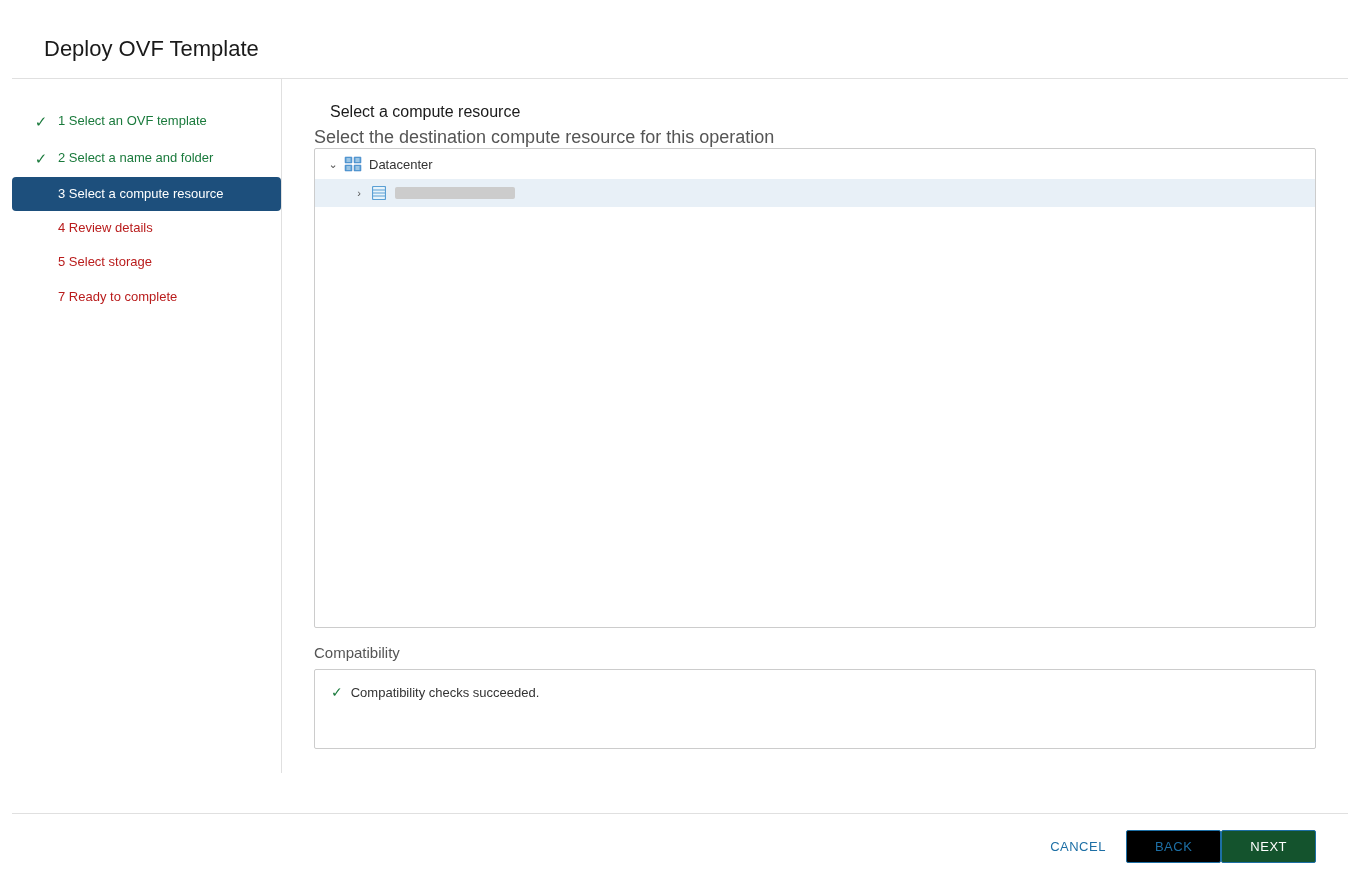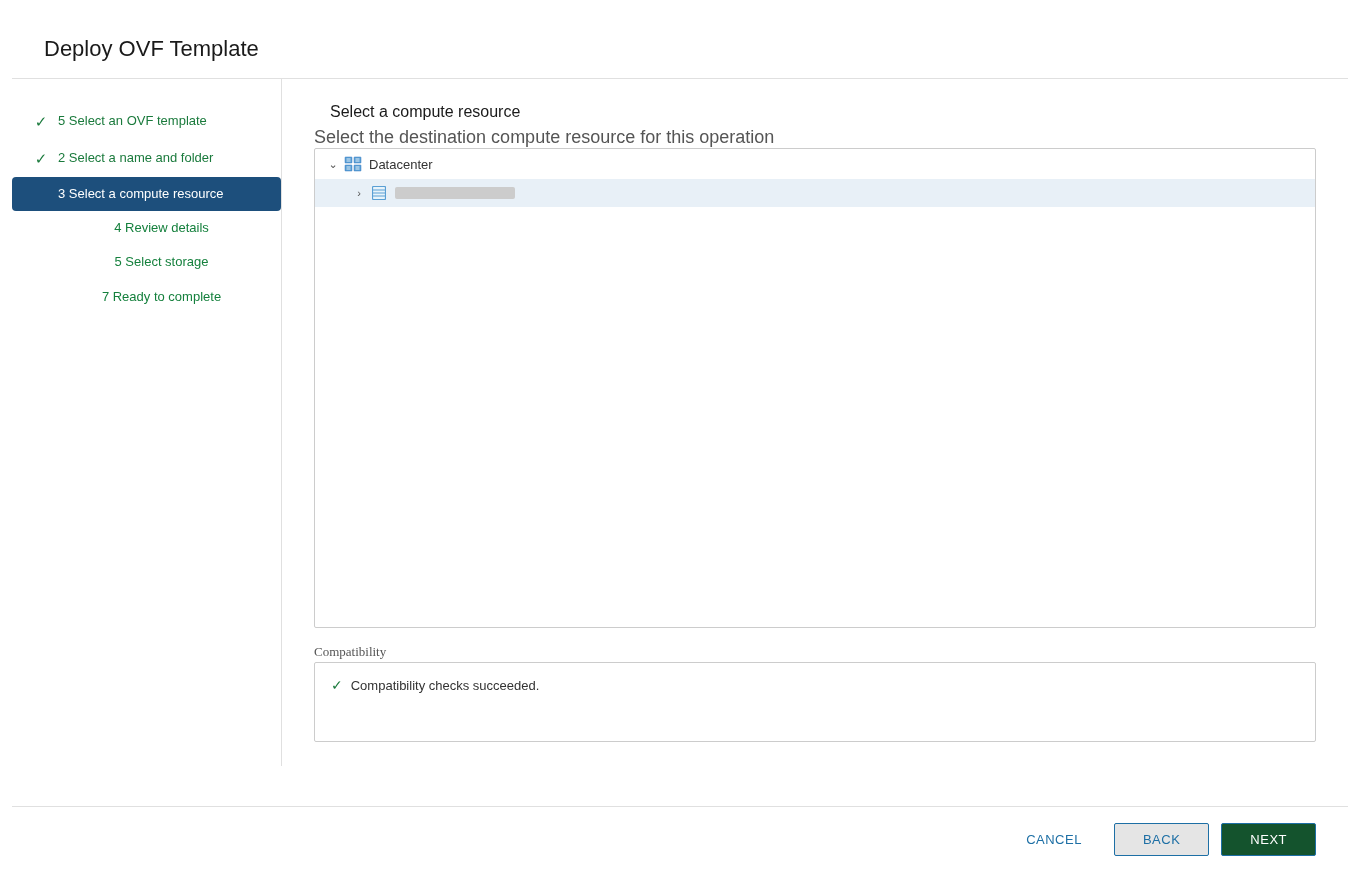--- a/index.html
+++ b/index.html
@@ -49,22 +49,21 @@
     }
     .sidebar-item.completed {
       color: #1a7a3c;
     }
     .sidebar-item.active {
       background: #1d4f7c;
       color: #fff;
       border-radius: 4px;
     }
     .sidebar-item.disabled {
-      color: #15803d;
-      justify-content: center;
+      color: #b91c1c;
     }
     .step-icon {
       width: 18px;
       min-width: 18px;
       margin-right: 8px;
       display: flex;
       align-items: center;
       justify-content: center;
       font-size: 14px;
     }
@@ -135,24 +134,23 @@
       background: #ccc;
       border-radius: 2px;
       color: transparent;
       display: inline-block;
       height: 12px;
       width: 120px;
       vertical-align: middle;
     }
     
     .compat-label {
-      font-size: 13px;
+      font-size: 15px;
       color: #555;
-      margin-bottom: 2px;
-      font-family: Liberation Serif, serif;
+      margin-bottom: 8px;
     }
     .compat-box {
       border: 1px solid #ccc;
       border-radius: 2px;
       padding: 14px 16px;
       min-height: 80px;
       background: #fff;
     }
     .compat-success {
       display: flex;
@@ -165,40 +163,39 @@
       margin-right: 8px;
       font-size: 14px;
     }
     
     .dialog-footer {
       display: flex;
       justify-content: flex-end;
       align-items: center;
       padding: 16px 32px;
       border-top: 1px solid #e0e0e0;
-      gap: 12px;
       margin-top: 40px;
     }
     .btn {
       padding: 8px 28px;
       font-size: 13px;
       font-weight: 500;
       border-radius: 2px;
       cursor: pointer;
       letter-spacing: 0.5px;
       text-transform: uppercase;
     }
     .btn-cancel {
       background: transparent;
       border: none;
       color: #1d6fa5;
       padding: 8px 20px;
     }
     .btn-back {
-      background: #e5e5e5;
+      background: #000000;
       border: 1px solid #1d6fa5;
       color: #1d6fa5;
     }
     .btn-next {
       background: #14532d;
       border: 1px solid #1d6fa5;
       color: #fff;
     }
     
     .dc-svg {
@@ -212,21 +209,21 @@
 <div class="dialog">
 
   <div class="dialog-title">Deploy OVF Template</div>
 
   <div class="dialog-body">
 
     <div class="sidebar">
 
       <div class="sidebar-item completed">
         <span class="step-icon check-icon">✓</span>
-        <span>5 Select an OVF template</span>
+        <span>1 Select an OVF template</span>
       </div>
 
       <div class="sidebar-item completed">
         <span class="step-icon check-icon">✓</span>
         <span>2 Select a name and folder</span>
       </div>
 
       <div class="sidebar-item active">
         <span class="step-icon"></span>
         <span>3 Select a compute resource</span>

